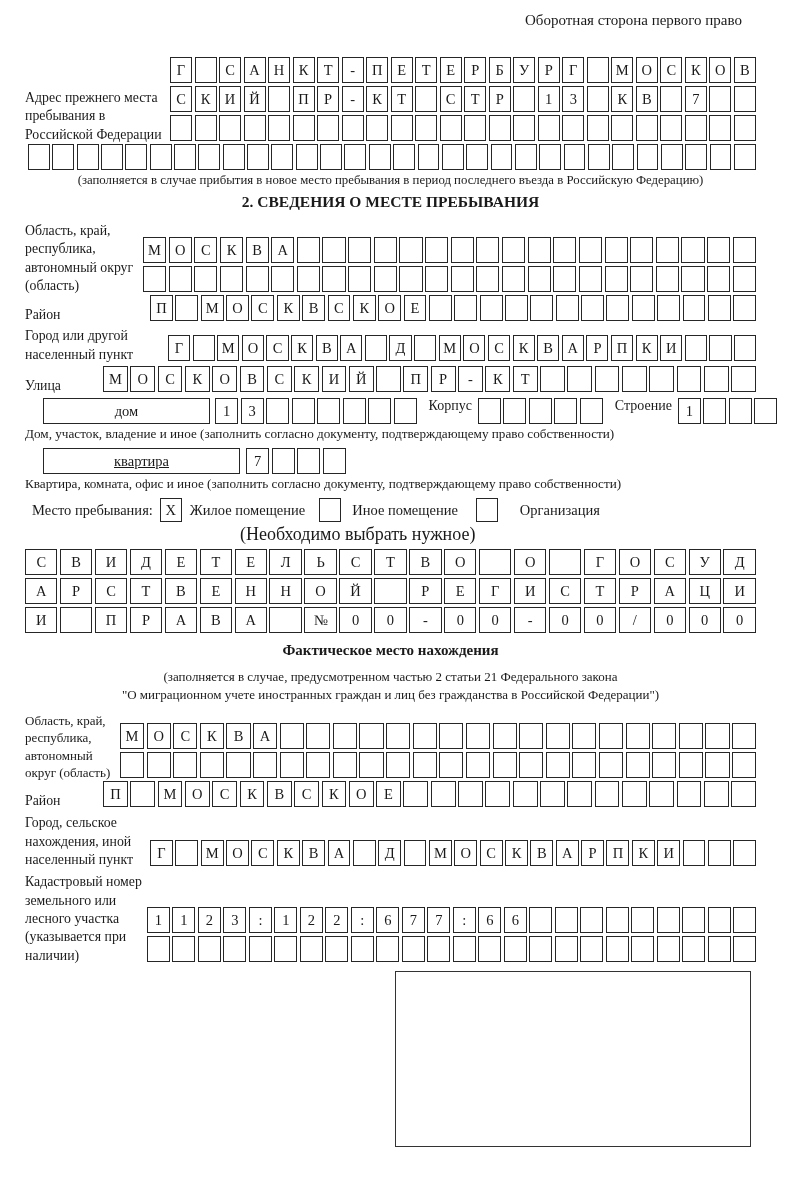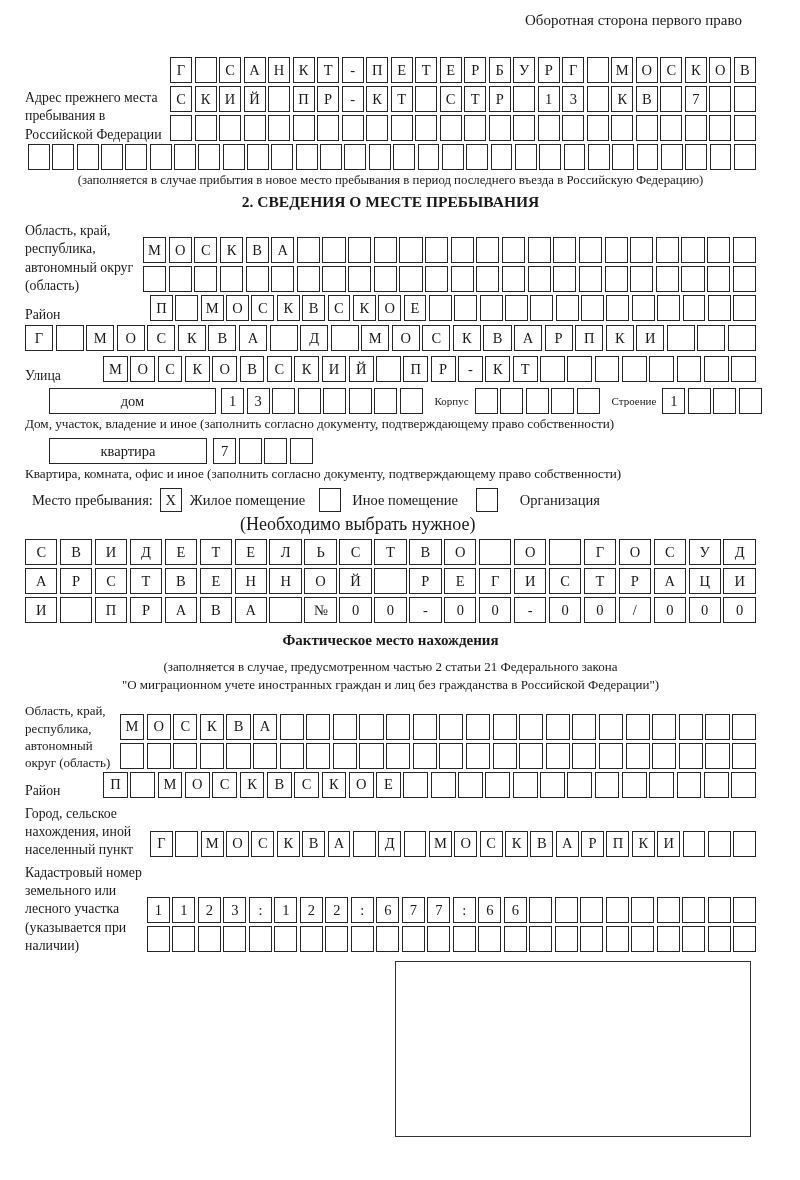--- a/index.html
+++ b/index.html
@@ -28,26 +28,26 @@
   .fullrow { margin:0 0 3px 3px; }
   .note-center { text-align:center; font-size:12.8px; margin-bottom:5px; }
   .sec-title { text-align:center; font-weight:bold; font-size:15.5px; margin:4px 0 9px; }
 
   .w145 { width:145px; } .w118 { width:118px; } .w125 { width:125px; }
   .w143 { width:143px; } .w78 { width:78px; } .w138 { width:138px; font-size:13.2px; }
   .w95 { width:95px; font-size:13px; } .w122 { width:122px; }
 
   .mb1 { margin-bottom:1px; } .mb2 { margin-bottom:2px; } .mb3 { margin-bottom:3px; }
 
-  .domrow { display:flex; align-items:center; margin:1px 0 2px 24px; }
+  .domrow { display:flex; margin:1px 0 2px 18px; }
   .boxlabel { border:1.7px solid #262626; height:26px; display:flex; align-items:center;
               justify-content:center; font-size:14.5px; flex:none; background:#fff; }
   .dom-label { width:167px; margin-right:5px; }
-  .kv-label { width:158px; margin-right:6px; }
-  .inline-label { font-size:11px; margin:0 6px 0 12px; white-space:nowrap; }
+  .kv-label { width:197px; margin-right:6px;text-decoration:underline; }
+  .inline-label { font-size:14px; margin:0 6px 0 12px; white-space:nowrap; }
   .caption { font-size:13.2px; margin:2px 0 6px; }
 
   .mestorow { display:flex; align-items:center; font-size:14.5px; margin:2px 7px 2px; }
   .cb { width:22px; height:24px; flex:none; }
   .cb-1 { margin:0 8px 0 7px; } .cb-2 { margin:0 11px 0 14px; } .cb-3 { margin:0 22px 0 18px; }
   .mesto-note { font-size:18px; margin:0 0 4px 215px; }
 
   .fact-title { text-align:center; font-weight:bold; font-size:15px; margin:6px 0 9px; }
   .fact-note { text-align:center; font-size:13px; line-height:1.35; }
   .fact-note-wrap { margin-bottom:7px; }
@@ -265,20 +265,21 @@
           <div class="cell"></div>
           <div class="cell"></div>
           <div class="cell"></div>
           <div class="cell"></div>
           <div class="cell"></div>
         </div>
     </div>
   </div>
 
   <div class="field mb2">
+    <div class="flabel w143">Город или другой населенный пункт</div>
     <div class="rows">
       <div class="cellrow">
           <div class="cell">Г</div>
           <div class="cell"></div>
           <div class="cell">М</div>
           <div class="cell">О</div>
           <div class="cell">С</div>
           <div class="cell">К</div>
           <div class="cell">В</div>
           <div class="cell">А</div>

